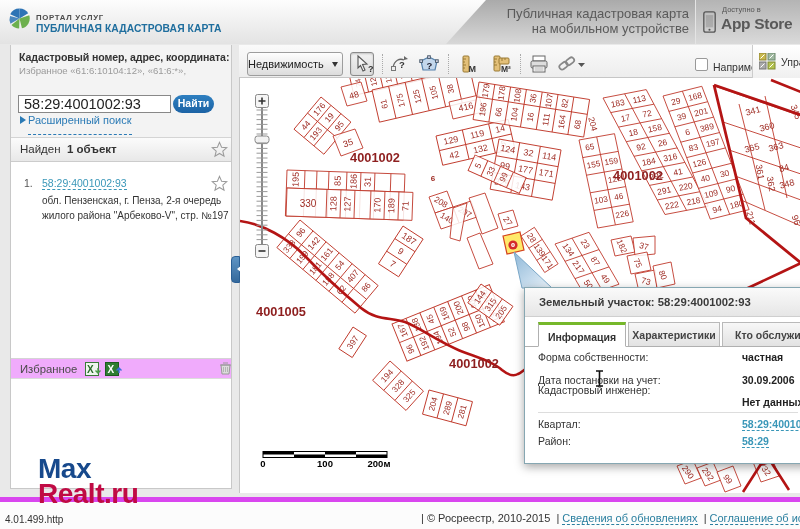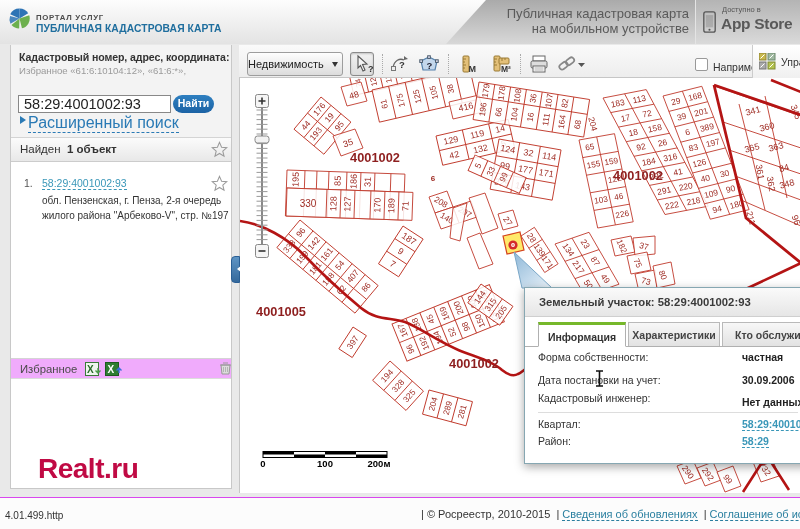--- a/index.html
+++ b/index.html
@@ -35,21 +35,21 @@
 
 #sidebar{left:10px;top:45px;width:222px;height:444px;background:#fff;border:1px solid #c8c8c8;border-top:none}
 #search{position:absolute;left:0;top:0;width:220px;height:93px;background:#f3f3f3;border-bottom:1px solid #d4d4d4}
 #search .lb{position:absolute;left:8px;top:6px;font-size:10.6px;font-weight:bold;color:#333;white-space:nowrap;letter-spacing:-0.1px}
 #search .h1{position:absolute;left:8px;top:20px;font-size:9.6px;color:#9a9a9a;white-space:nowrap}
 #search .h2{position:absolute;left:8px;top:30px;font-size:9.6px;color:#9a9a9a;white-space:nowrap}
 #search input{position:absolute;left:7px;top:50px;width:153px;height:18px;border:1px solid #888;
  font-size:14.5px;color:#222;padding:0 0 0 5px;font-family:'Liberation Sans',sans-serif;background:#fff}
 #btn-find{position:absolute;left:162px;top:50px;width:41px;height:18px;background:linear-gradient(#2e7fc0,#1c63a5);
  color:#fff;font-size:10.5px;font-weight:bold;text-align:center;line-height:17px;border-radius:9px}
-#adv{position:absolute;left:17px;top:69px;font-size:16px;color:#2a7ab5;border-bottom:1px dashed #2a7ab5;padding-bottom:0px}
+#adv{position:absolute;left:17px;top:69px;font-size:11px;color:#2a7ab5;border-bottom:1px dashed #2a7ab5;padding-bottom:8px}
 #adv-ar{position:absolute;left:9px;top:71px;width:0;height:0;border:4px solid transparent;border-left:6px solid #2a7ab5}
 #found{position:absolute;left:0;top:93px;width:220px;height:24px;background:linear-gradient(#fbfbfb,#e8e8e8);
  border-bottom:1px solid #ccc;font-size:11.5px;color:#333;line-height:23px;padding-left:9px}
 .star{position:absolute;width:17px;height:17px;fill:none;stroke:#9a9a9a;stroke-width:1.1}
 #res1{position:absolute;left:0;top:117px;width:220px}
 #res1 .num{position:absolute;left:13px;top:15px;font-size:10.5px;color:#555}
 #res1 a{position:absolute;left:31px;top:15px;font-size:10.5px;color:#3a97b8;border-bottom:1px dashed #3a97b8;text-decoration:none}
 #res1 .ad{position:absolute;left:31px;top:31px;width:195px;font-size:10px;color:#333;line-height:15px;white-space:nowrap}
 #fav{position:absolute;left:0;top:313px;width:220px;height:21px;background:#f0abfc;border-top:1px solid #d4d4d4;
  border-bottom:1px solid #dcdcdc;font-size:11.3px;color:#4a4a4a;line-height:20px;padding-left:9px}
@@ -69,21 +69,21 @@
  border-bottom:1px solid #fff;font-weight:bold;color:#333;z-index:3}
 #tab2{left:103px;width:92px;background:linear-gradient(#f7f7f7,#e2e2e2);border:1px solid #b9b9b9;color:#444;font-weight:bold}
 #tab3{left:197px;width:110px;background:linear-gradient(#f7f7f7,#e2e2e2);border:1px solid #b9b9b9;color:#444;font-weight:bold;
  white-space:nowrap;overflow:hidden;text-align:left;padding-left:12px}
 #pbody{position:absolute;left:0;top:58px;right:0;bottom:0;border-top:1px solid #b0b0b0;z-index:1}
 .prow{position:absolute;left:13px;font-size:10.5px;color:#333}
 .pval{position:absolute;left:217px;font-size:10.5px;font-weight:bold;color:#222}
 .plink{position:absolute;left:217px;font-size:10.5px;font-weight:bold;color:#3a97b8;border-bottom:1px dashed #3a97b8}
 #psep{position:absolute;left:13px;top:67px;width:260px;border-top:1px solid #ddd}
 
-#footer{left:0;top:497px;width:800px;height:32px;background:#fcfcfc;border-top:1px solid #d946ef}
+#footer{left:0;top:497px;width:800px;height:32px;background:#fcfcfc;border-top:5px solid #d946ef}
 #footer .l{position:absolute;left:5px;top:12px;font-size:10px;color:#333}
 #footer .r{position:absolute;left:421px;top:10px;font-size:11px;color:#333;white-space:nowrap}
 #footer a{color:#2a7f9f;text-decoration:none;border-bottom:1px dashed #2a7f9f}
 
 #mrl{left:38px;top:456px;width:220px;line-height:25px;font-weight:bold;z-index:9}
 #mrl .m{font-size:28px;color:#17498c;letter-spacing:-0.5px}
 #mrl .r{font-size:28px;color:#c00a44;letter-spacing:-0.5px}
 </style></head><body>
 <div id="header" class="abs"></div>
 <div id="hdr-right" class="abs">
@@ -639,29 +639,30 @@
 <div id="popup" class="abs">
     <div class="hd">Земельный участок: 58:29:4001002:93</div>
     <div id="pbody"></div>
     <div class="tab" id="tab2">Характеристики</div>
     <div class="tab" id="tab1">Информация</div>
     <div class="tab" id="tab3">Кто обслуживает</div>
     <div class="prow" style="top:63px">Форма собственности:</div>
     <div class="pval" style="top:63px">частная</div>
     <div class="prow" style="top:86px">Дата постановки на учет:</div>
     <div class="pval" style="top:86px">30.09.2006</div>
-    <div class="prow" style="top:104px">Кадастровый инженер:</div>
+    <div class="prow" style="top:96px">Кадастровый инженер:</div>
     <div class="pval" style="top:108px">Нет данных</div>
     <div class="prow" style="top:130px">Квартал:</div>
     <div class="plink" style="top:130px">58:29:4001002</div>
     <div class="prow" style="top:147px">Район:</div>
     <div class="plink" style="top:147px">58:29</div>
     <div id="psep" style="top:124px"></div>
     <div class="abs" style="left:70px;top:82px"><svg width="9" height="17" viewBox="0 0 9 17">
         <path d="M1,1 h7 M1,16 h7 M4.5,1 v15" stroke="#111" stroke-width="1.6" fill="none"></path>
       </svg></div>
   </div>
 <div id="mrl" class="abs">
+    <div class="m">Max</div>
     <div class="r">Realt.ru</div>
   </div>
 <div id="footer" class="abs">
     <div class="l">4.01.499.http</div>
     <div class="r">| © Росреестр, 2010-2015 &nbsp;| <a>Сведения об обновлениях</a> &nbsp;| <a>Соглашение об использовании</a></div>
   </div>
 </body></html>

